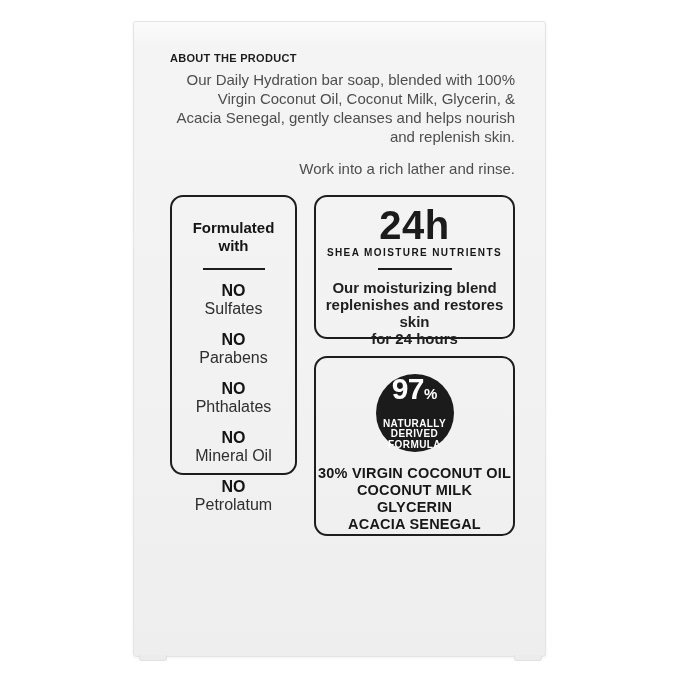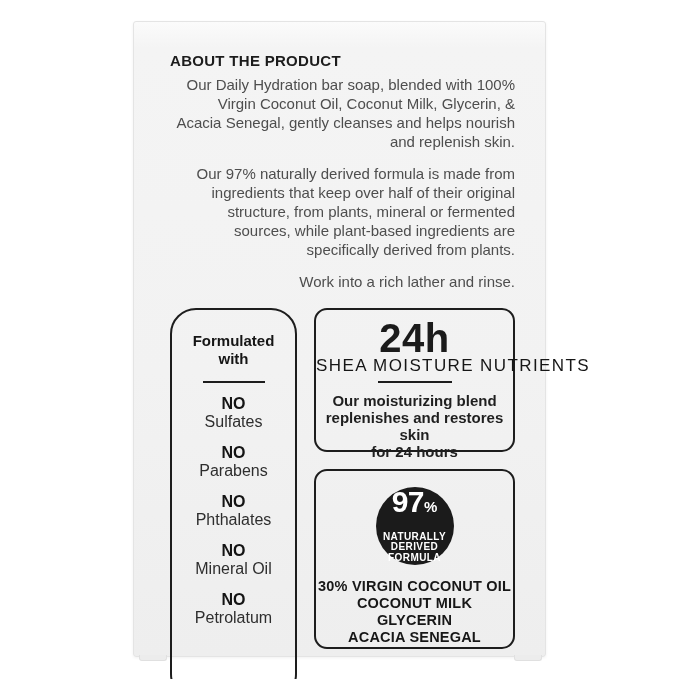--- a/index.html
+++ b/index.html
@@ -43,21 +43,21 @@
   .tab-left  { left: 139px; }
   .tab-right { left: 514px; }
 
   .content {
     position: absolute;
     left: 36px;
     top: 30px;
     width: 345px;
   }
   .about-heading {
-    font-size: 15px;
+    font-size: 11px;
     font-weight: 700;
     letter-spacing: 0.3px;
     color: #1c1c1c;
     margin: 0 0 6px 0;
   }
   .body-par {
     font-size: 15px;
     line-height: 19px;
     color: #4e4e4e;
     margin: 0 0 13px 0;
@@ -71,23 +71,22 @@
   }
   .obox {
     border: 2px solid #1d1d1d;
     border-radius: 13px;
     box-sizing: border-box;
     text-align: center;
     color: #1d1d1d;
   }
   .left-box {
     width: 127px;
-    height: 392px;
+    height: 280px;
     padding-top: 22px;
-    border-radius: 26px;
   }
   .right-col {
     width: 172px;
     display: flex;
     flex-direction: column;
     gap: 17px;
   }
   .top-box {
     width: 201px;
     height: 144px;
@@ -128,23 +127,23 @@
   }
 
   .h24 {
     font-size: 40px;
     line-height: 42px;
     font-weight: 700;
     color: #1b1b1b;
     letter-spacing: 0.5px;
   }
   .subhead {
-    font-size: 17px;
+    font-size: 10px;
     line-height: 14px;
-    font-weight: 400;
+    font-weight: 700;
     letter-spacing: 1.4px;
     color: #161616;
     white-space: nowrap;
   }
   .moist-desc {
     font-size: 15px;
     line-height: 17px;
     font-weight: 700;
     color: #1f1f1f;
   }
@@ -190,21 +189,20 @@
 </style>
 </head>
 <body>
 
 <div class="stage">
   <div class="card">
     <div class="content">
 
       <h1 class="about-heading">ABOUT THE PRODUCT</h1>
       <p class="body-par">Our Daily Hydration bar soap, blended with 100% Virgin Coconut Oil, Coconut Milk, Glycerin, &amp; Acacia Senegal, gently cleanses and helps nourish and replenish skin.</p>
-      <p class="body-par">Our 97% naturally derived formula is made from ingredients that keep over half of their original structure, from plants, mineral or fermented sources, while plant-based ingredients are specifically derived from plants.</p>
       <p class="body-par last">Work into a rich lather and rinse.</p>
 
       <div class="boxes">
 
         <div class="obox left-box">
           <div class="fw-heading">
             <div>Formulated</div>
             <div>with</div>
           </div>
           <div class="divider divider-narrow"></div>

